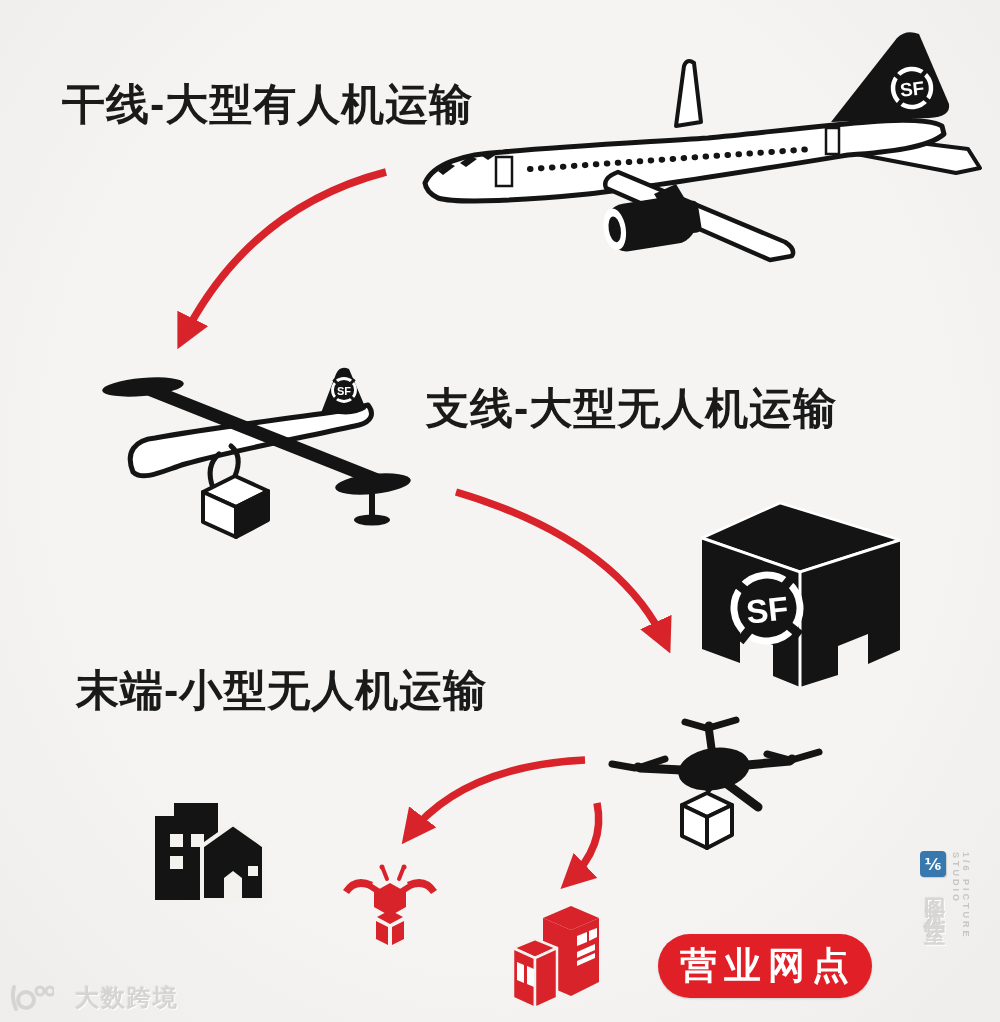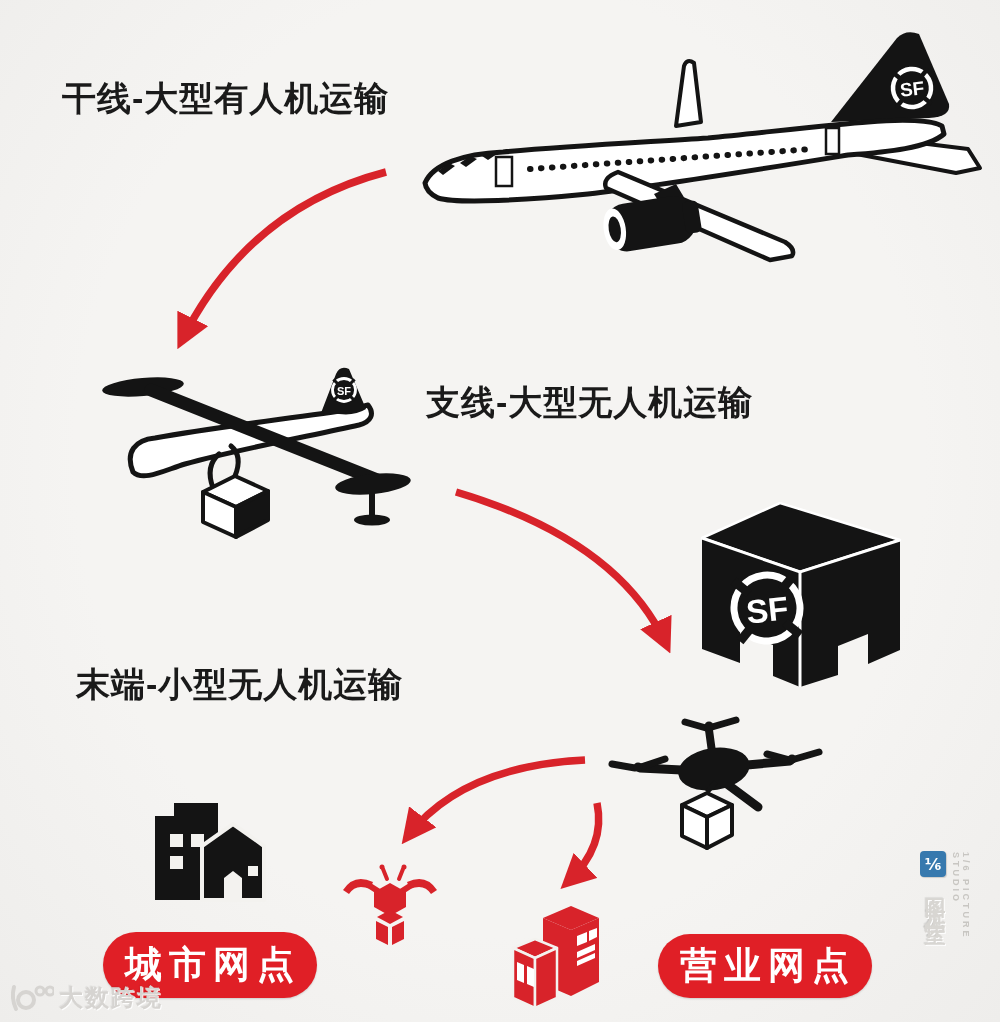--- a/index.html
+++ b/index.html
@@ -3,32 +3,32 @@
 <meta charset="utf-8">
 <style>
   html,body{margin:0;padding:0;}
   body{font-family:"Liberation Sans","DejaVu Sans",sans-serif;background:#e8e7e5;}
   .canvas{
     position:relative;width:1000px;height:1022px;overflow:hidden;
     background:radial-gradient(ellipse at 50% 45%, #f5f4f2 60%, #eeedeb 100%);
   }
   .abs{position:absolute;}
   .title{
-    font-weight:bold;color:#1a1a1a;font-size:34px;letter-spacing:1px;
+    font-weight:bold;color:#1a1a1a;font-size:43px;letter-spacing:1px;
     white-space:nowrap;
   }
   .badge{
     display:flex;align-items:center;justify-content:center;
     background:#e01f26;color:#ffffff;font-weight:bold;
     font-size:37px;letter-spacing:7px;border-radius:33px;
     box-shadow:0 1px 2px rgba(0,0,0,0.15);
     padding-left:6px;
   }
   .brand-mark{
-    display:flex;align-items:center;gap:5px;color:#d6d4d1;
+    display:flex;align-items:center;gap:21px;color:#d6d4d1;
     text-shadow:1px 1px 0 rgba(255,255,255,0.9), -1px -1px 1px rgba(0,0,0,0.06);
     font-weight:bold;font-size:24px;letter-spacing:2px;
   }
   .studio-badge{
     display:flex;align-items:center;justify-content:center;
     width:26px;height:26px;border-radius:4px;background:#3779ae;color:#fff;
     font-size:16px;font-weight:bold;box-shadow:1px 1px 1px rgba(0,0,0,0.15);
   }
   .studio-name{
     writing-mode:vertical-rl;text-orientation:upright;
@@ -219,21 +219,20 @@
       <marker id="ah" viewBox="0 0 10 10" refX="7" refY="5" markerWidth="4.6" markerHeight="4.6" orient="auto">
         <path d="M0,0 L10,5 L0,10 Z" fill="#d8232a"></path>
       </marker>
     </defs>
     <path d="M386,172 Q248,208 182,340" fill="none" stroke="#d8232a" stroke-width="7.5" marker-end="url(#ah)"></path>
     <path d="M456,492 Q618,540 666,644" fill="none" stroke="#d8232a" stroke-width="7.5" marker-end="url(#ah)"></path>
     <path d="M585,760 Q462,766 408,836" fill="none" stroke="#d8232a" stroke-width="7.5" marker-end="url(#ah)"></path>
     <path d="M597,803 Q606,846 568,882" fill="none" stroke="#d8232a" stroke-width="7.5" marker-end="url(#ah)"></path>
   </svg>
 
-  <div class="abs badge" style="left:103px;top:932px;width:208px;height:66px;">城市网点</div>
   <div class="abs badge" style="left:658px;top:934px;width:208px;height:64px;text-align:right;">营业网点</div>
 
   <div class="abs brand-mark" style="left:8px;top:982px;">
     <svg width="46" height="30" viewBox="0 0 46 30">
       <path d="M6,4 Q3,15 8,26" fill="none" stroke="#d6d4d1" stroke-width="4" stroke-linecap="round"></path>
       <circle cx="18" cy="17" r="8" fill="none" stroke="#d6d4d1" stroke-width="4"></circle>
       <circle cx="32" cy="8" r="4" fill="none" stroke="#d6d4d1" stroke-width="3"></circle>
       <circle cx="42" cy="8" r="4" fill="none" stroke="#d6d4d1" stroke-width="3"></circle>
     </svg>
     <span>大数跨境</span>

